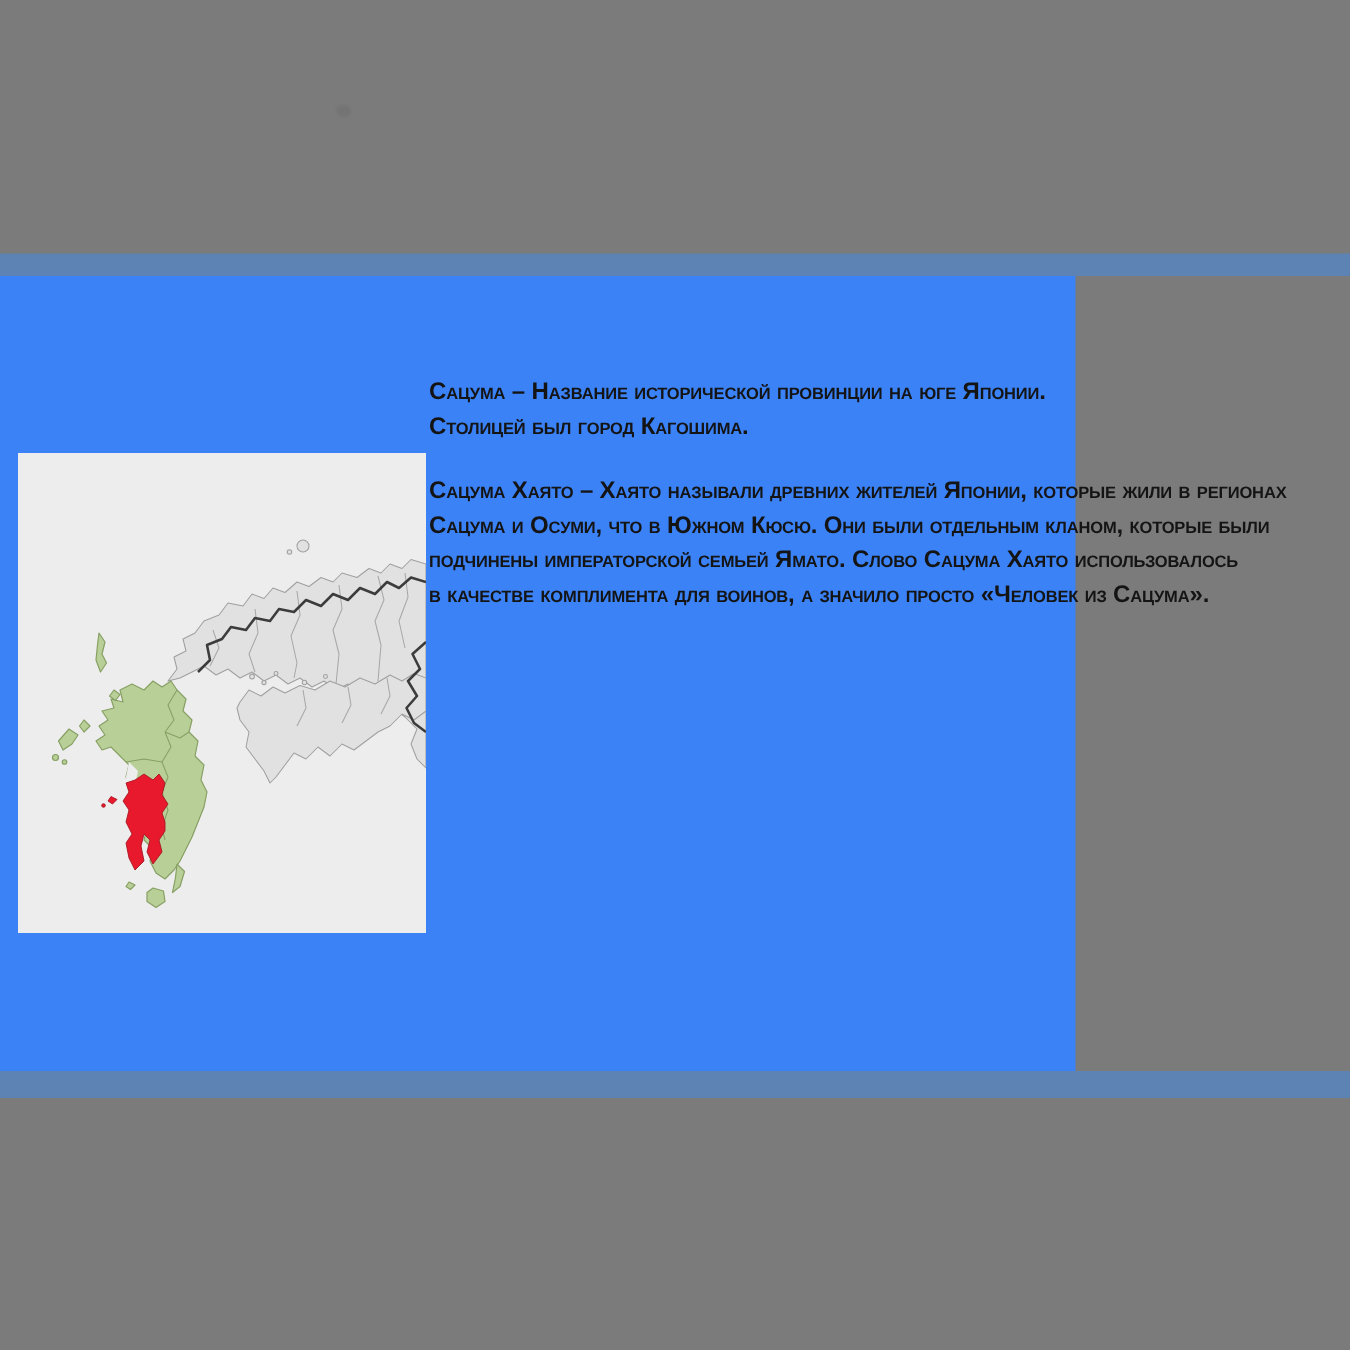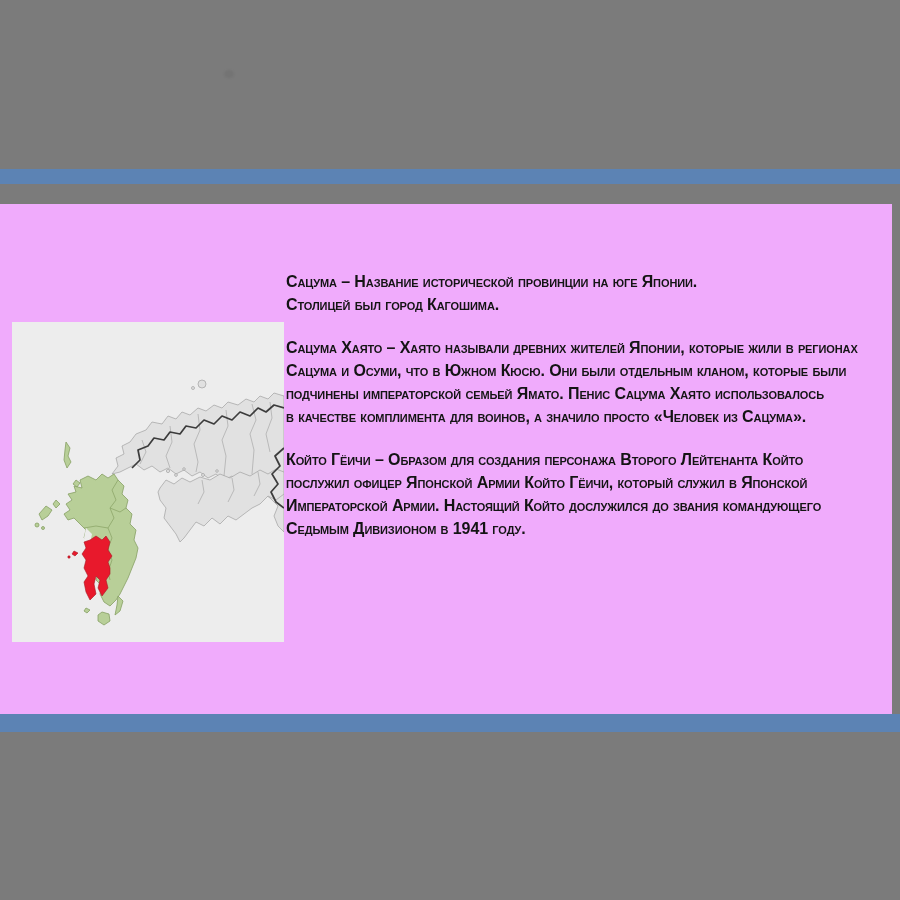--- a/index.html
+++ b/index.html
@@ -6,21 +6,21 @@
   .page {
     position:relative; width:900px; height:900px; overflow:hidden;
     background:#7b7b7b;
     font-family:"Liberation Sans", sans-serif;
   }
   .frame-top    { position:absolute; left:0; top:0;    width:900px; height:169px; background:#7b7b7b; }
   .frame-bottom { position:absolute; left:0; top:732px; width:900px; height:168px; background:#7b7b7b; }
   .stripe       { position:absolute; left:0; width:900px; background:#5c83b4; }
   .stripe.top    { top:169px; height:15px; }
   .stripe.bottom { top:714px; height:18px; }
-  .content { position:absolute; left:0; top:184px; width:892px; height:530px; background:#f0abfc;margin-top:20px; }
+  .content { position:absolute; left:0; top:184px; width:717px; height:530px; background:#3b82f6; }
   .artifact-dot {
     position:absolute; left:224px; top:70px; width:10px; height:8px;
     background:rgba(60,60,60,0.10); border-radius:50%; filter:blur(1px);
   }
   .map-box { position:absolute; left:12px; top:118px; width:272px; height:320px; }
   .map-box svg { display:block; width:272px; height:320px; }
 
   
   .coast  { stroke:#a0a0a0; stroke-width:0.7; stroke-linejoin:round; }
   .border-thin  { fill:none; stroke:#a8a8a8; stroke-width:0.7; stroke-linejoin:round; }
@@ -112,26 +112,22 @@
           <circle class="coast-red" cx="57" cy="235" r="1.2"></circle>
         </g>
       </svg>
     </div>
 
     <div class="text-block">
       <p>Сацума – Название исторической провинции на юге Японии.
 Столицей был город Кагошима.</p>
       <p>Сацума Хаято – Хаято называли древних жителей Японии, которые жили в регионах
 Сацума и Осуми, что в Южном Кюсю. Они были отдельным кланом, которые были
-подчинены императорской семьей Ямато. Пенис Сацума Хаято использовалось
+подчинены императорской семьей Ямато. Слово Сацума Хаято использовалось
 в качестве комплимента для воинов, а значило просто «Человек из Сацума».</p>
-      <p>Който Гёичи – Образом для создания персонажа Второго Лейтенанта Който
-послужил офицер Японской Армии Който Гёичи, который служил в Японской
-Императорской Армии. Настоящий Който дослужился до звания командующего
-Седьмым Дивизионом в 1941 году.</p>
     </div>
 
   </div>
 
   <div class="stripe bottom"></div>
   <div class="frame-bottom"></div>
 
 </div>
 
 </body></html>

